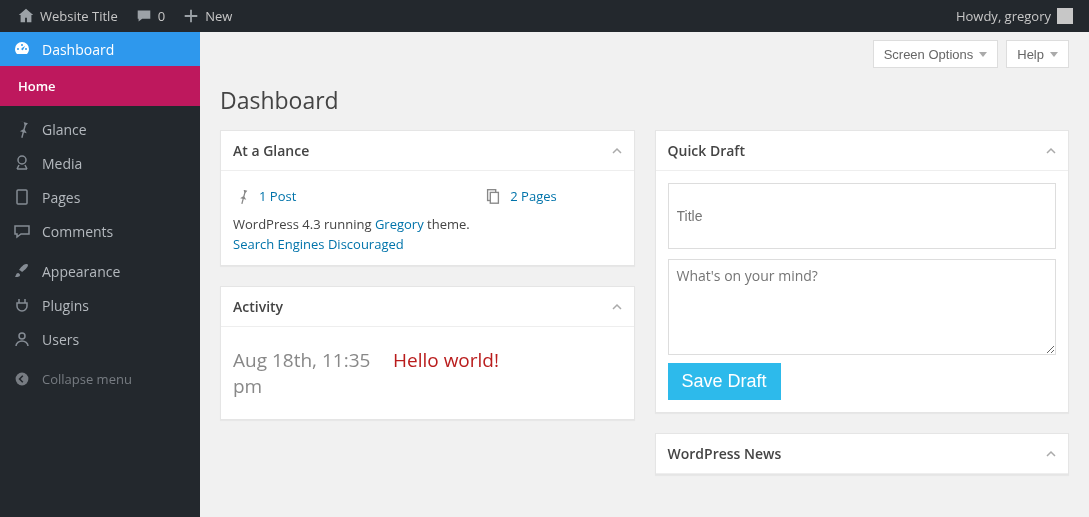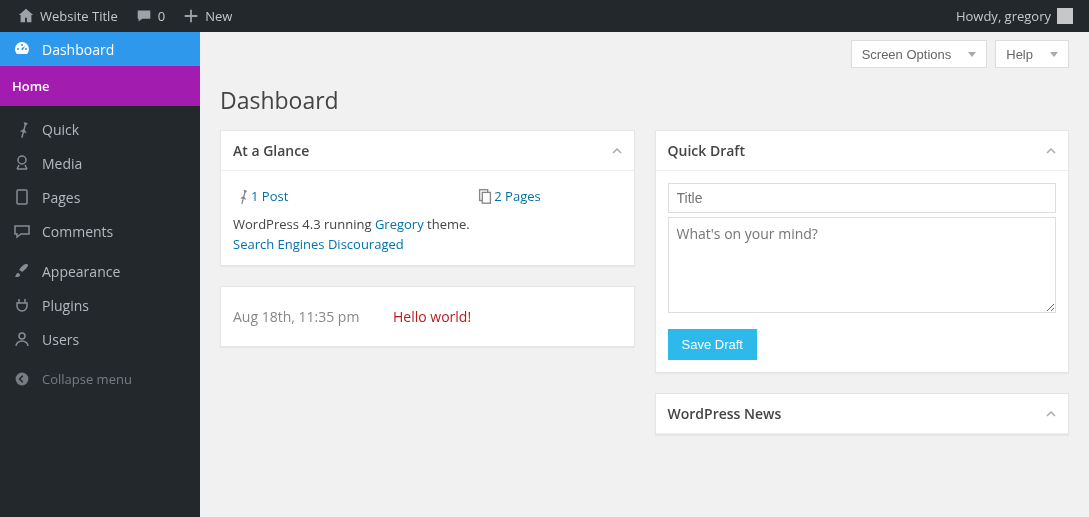--- a/index.html
+++ b/index.html
@@ -13,53 +13,53 @@
 #adminbar .ab-spacer{flex:1}
 #adminbar .avatar{width:16px;height:16px;background:#c7c7c7;display:inline-block;margin-left:6px}
 
 
 #sidebar{position:fixed;top:32px;left:0;bottom:0;width:200px;background:#23282d;color:#eee;overflow:hidden}
 #sidebar .menu-item{display:flex;align-items:center;height:34px;padding:0 12px;color:#b4b9be;cursor:pointer;font-size:14px}
 #sidebar .menu-item.current{background:#2e98ed;color:#fff;position:relative}
 #sidebar .menu-item.current::after{content:"";position:absolute;right:-8px;top:50%;margin-top:-8px;border:8px solid transparent;border-right-color:#f1f1f1}
 #sidebar .menu-icon{width:20px;height:20px;margin-right:10px;display:flex;align-items:center;justify-content:center;color:#858c94;flex-shrink:0}
 #sidebar .menu-item.current .menu-icon{color:#fff}
-#sidebar .submenu{background:#a21caf;padding:6px 0}
+#sidebar .submenu{background:#be185d;padding:6px 6px}
 #sidebar .submenu .submenu-item{padding:5px 12px;color:#b4b9be;cursor:pointer;font-size:13px}
 #sidebar .submenu .submenu-item.current{color:#fff;font-weight:600}
 #sidebar #collapse-menu{display:flex;align-items:center;height:34px;padding:0 12px;color:#777c82;cursor:pointer;font-size:13px}
 #sidebar #collapse-menu .menu-icon svg circle{fill:#777c82}
 #sidebar #collapse-menu .menu-icon svg path{stroke:#23282d}
 #sidebar .sep{height:6px}
 
 
 #content{position:absolute;top:32px;left:200px;right:0;bottom:0;padding:0 20px 20px;overflow:auto}
 #content h1{font-size:23px;font-weight:400;color:#444;padding:16px 0 4px}
 #top-controls{display:flex;justify-content:flex-end;gap:8px;padding-top:8px}
-.screen-btn{background:#fff;border:1px solid #ddd;color:#666;padding:3px 10px;font-size:13px;cursor:pointer;display:flex;align-items:center;gap:17px;height:28px}
+.screen-btn{background:#fff;border:1px solid #ddd;color:#666;padding:3px 10px;font-size:13px;cursor:pointer;display:flex;align-items:center;gap:6px;height:28px}
 .tri{width:0;height:0;border-left:4px solid transparent;border-right:4px solid transparent;border-top:5px solid #aaa;display:inline-block}
 .cols{display:flex;gap:20px;margin-top:10px}
 .col{flex:1;display:flex;flex-direction:column;gap:20px}
 .postbox{background:#fff;border:1px solid #e5e5e5;box-shadow:0 1px 1px rgba(0,0,0,.04)}
 .postbox .hndle{border-bottom:1px solid #eee;padding:10px 12px;font-size:14px;font-weight:600;display:flex;align-items:center;justify-content:space-between;cursor:move}
 .postbox .hndle .toggle{cursor:pointer;color:#aaa}
 .postbox .inside{padding:12px}
 .glance-row{display:flex;gap:24px;padding:4px 0 10px}
-.glance-item{display:flex;align-items:center;color:#0073aa;cursor:pointer}
+.glance-item{display:flex;align-items:center;gap:8px;color:#0073aa;cursor:pointer}
 .glance-icon{color:#888}
 .glance-text{font-size:13px;color:#444}
 .glance-text a{color:#0073aa;text-decoration:none}
 #search-discouraged{color:#0073aa;cursor:pointer;padding-top:2px}
 .activity-subhead{font-size:14px;color:#444;padding:2px 0 6px}
-.activity-row{display:flex;padding:8px 0;font-size:14px}
+.activity-row{display:flex;padding:8px 0;font-size:19px}
 .activity-row .time{color:#888;width:160px}
 .activity-row .link{color:#b91c1c;cursor:pointer}
-.qd-input{width:100%;border:1px solid #ddd;padding:6px 8px;font-size:14px;margin-bottom:4px}
+.qd-input{width:100%;border:1px solid #ddd;padding:24px 8px;font-size:14px;margin-bottom:10px}
 .qd-textarea{width:100%;border:1px solid #ddd;padding:6px 8px;font-size:14px;height:96px;resize:vertical;font-family:inherit}
-.qd-btn{background:#2dbaeb;color:#fff;border:none;padding:8px 14px;font-size:13px;cursor:pointer;margin-top:12px}
+.qd-btn{background:#2dbaeb;color:#fff;border:none;padding:8px 14px;font-size:18px;cursor:pointer;margin-top:4px}
 svg{display:block}
 </style>
 </head>
 <body>
 
 <div id="adminbar">
   <div class="ab-item">
     <span class="ab-icon">
       <svg width="18" height="18" viewBox="0 0 20 20" fill="currentColor">
           <path d="M10 2L2 9h2v8h5v-5h2v5h5V9h2z"></path>
@@ -103,21 +103,21 @@
     <div class="submenu-item current">Home</div>
   </div>
   <div class="sep"></div>
 
   <div class="menu-item">
     <span class="menu-icon">
       <svg width="20" height="20" viewBox="0 0 20 20" fill="currentColor">
           <path d="M12 2l6 6-3 1-3 3v4l-2-2-4 4-1-1 4-4-2-2h4l3-3 1-3z" transform="rotate(-30 10 10)"></path>
         </svg>
     </span>
-    <span>Quick</span>
+    <span>Glance</span>
   </div>
   <div class="menu-item">
     <span class="menu-icon">
       <svg width="20" height="20" viewBox="0 0 20 20" fill="none" stroke="currentColor" stroke-width="1.5">
           <circle cx="10" cy="7" r="4"></circle>
           <path d="M7 12l-2 4M13 12l2 4M5 16h10"></path>
         </svg>
     </span>
     <span>Media</span>
   </div>
@@ -225,20 +225,28 @@
             </div>
           </div>
           <div class="glance-text">
             <span>WordPress 4.3 running </span><a>Gregory</a><span> theme.</span>
           </div>
           <div id="search-discouraged">Search Engines Discouraged</div>
         </div>
       </div>
 
       <div class="postbox">
+        <div class="hndle">
+          <span>Activity</span>
+          <span class="toggle">
+            <svg width="10" height="10" viewBox="0 0 10 10">
+                <path d="M1 7l4-4 4 4" fill="none" stroke="currentColor" stroke-width="1.5"></path>
+              </svg>
+          </span>
+        </div>
         <div class="inside">
           <div class="activity-row">
             <span class="time">Aug 18th, 11:35 pm</span>
             <span class="link">Hello world!</span>
           </div>
         </div>
       </div>
     </div>
 
     <div class="col">

